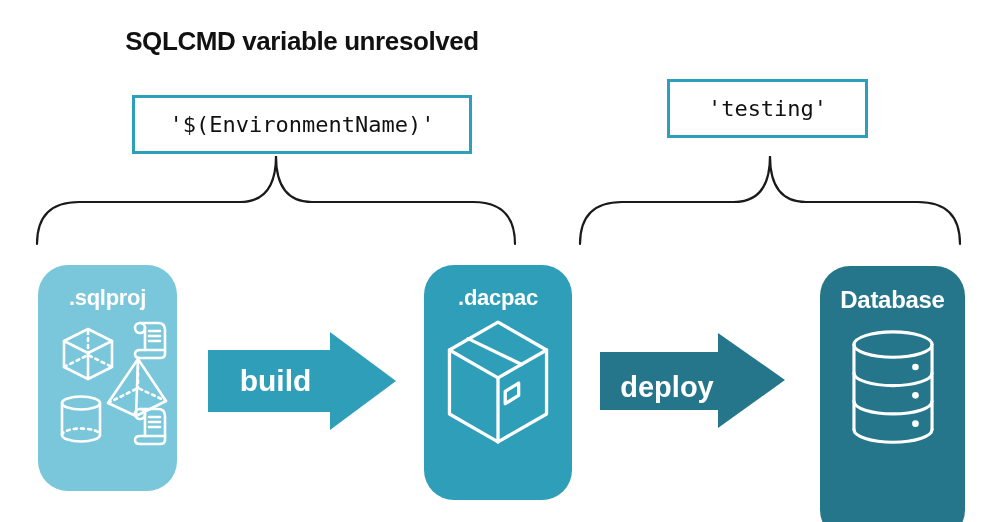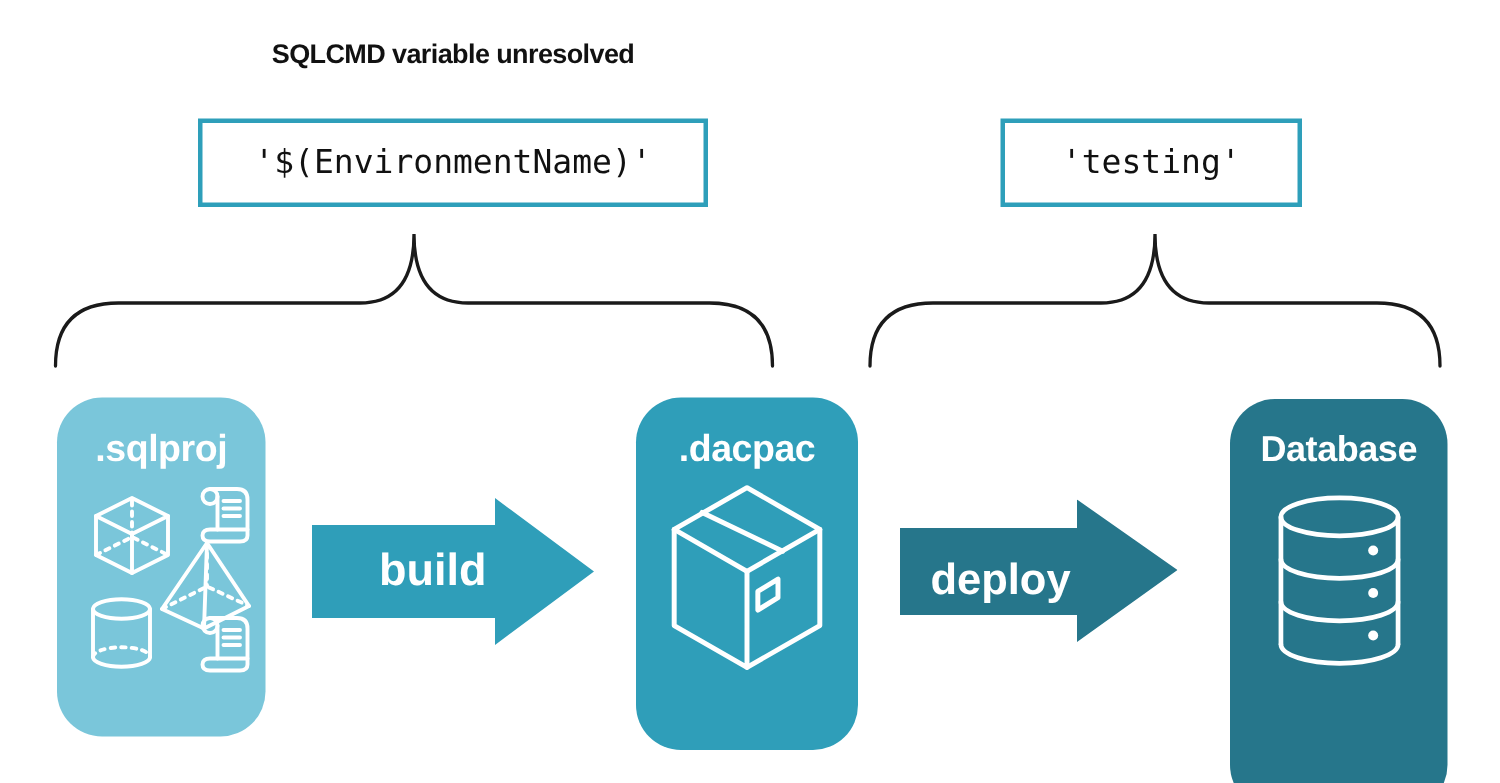--- a/index.html
+++ b/index.html
@@ -7,21 +7,21 @@
     position: relative;
     width: 1000px;
     height: 522px;
     background: #ffffff;
     font-family: "Liberation Sans", sans-serif;
     overflow: hidden;
   }
   
   .heading {
     position: absolute;
-    font-size: 18px;
+    font-size: 26px;
     font-weight: 700;
     color: #111111;
     letter-spacing: -0.4px;
     text-align: center;
     white-space: nowrap;
   }
   .h-left  { left: 52px;  top: 26px; width: 500px; }
   .h-right { left: 568px; top: 26px; width: 400px; }
 
   
@@ -29,21 +29,21 @@
     position: absolute;
     top: 79px;
     height: 59px;
     border: 3px solid #2E9FBA;
     background: #ffffff;
     box-sizing: border-box;
     display: flex;
     align-items: center;
     justify-content: center;
   }
-  .cb-left  { left: 132px; width: 340px; }
+  .cb-left  { left: 132px; width: 340px; margin-top: 16px; }
   .cb-right { left: 667px; width: 201px; }
   .code {
     font-family: "DejaVu Sans Mono", monospace;
     font-size: 22px;
     color: #111111;
     white-space: pre;
   }
 
   
   .brace { position: absolute; top: 149px; }
@@ -62,21 +62,21 @@
     border-radius: 30px;
     display: flex;
     flex-direction: column;
     align-items: center;
   }
   .stage-sqlproj  { left: 38px;  top: 265px; width: 139px; height: 226px; background: #7AC6DA; }
   .stage-dacpac   { left: 424px; top: 265px; width: 148px; height: 235px; background: #2F9EB9; }
   .stage-database { left: 820px; top: 266px; width: 145px; height: 274px; background: #26768B; }
   .stage-label {
     margin-top: 20px;
-    font-size: 25px;
+    font-size: 22px;
     font-weight: 700;
     color: #ffffff;
     letter-spacing: -0.3px;
     white-space: nowrap;
   }
   .stage-database .stage-label { font-size: 24px; }
   .stage-icon { margin-top: 8px; }
   .stage-icon path, .stage-icon ellipse, .stage-icon circle, .stage-icon rect {
     fill: none;
     stroke: #ffffff;
@@ -92,21 +92,21 @@
   .arrow-deploy-svg { left: 600px; top: 333px; width: 185px; height: 95px; }
   .arrow-label {
     position: absolute;
     display: flex;
     align-items: center;
     justify-content: center;
     color: #ffffff;
     font-weight: 700;
     white-space: nowrap;
   }
-  .al-build  { left: 208px; top: 350px; width: 135px; height: 62px; font-size: 30px; padding-left: 13px; }
+  .al-build  { left: 208px; top: 350px; width: 135px; height: 62px; font-size: 30px; }
   .al-deploy { left: 600px; top: 352px; width: 134px; height: 70px; font-size: 29px; }
 </style>
 </head>
 <body>
 
 <div class="canvas">
 
   <div class="heading h-left">SQLCMD variable unresolved</div>
 
   <div class="codebox cb-left">

